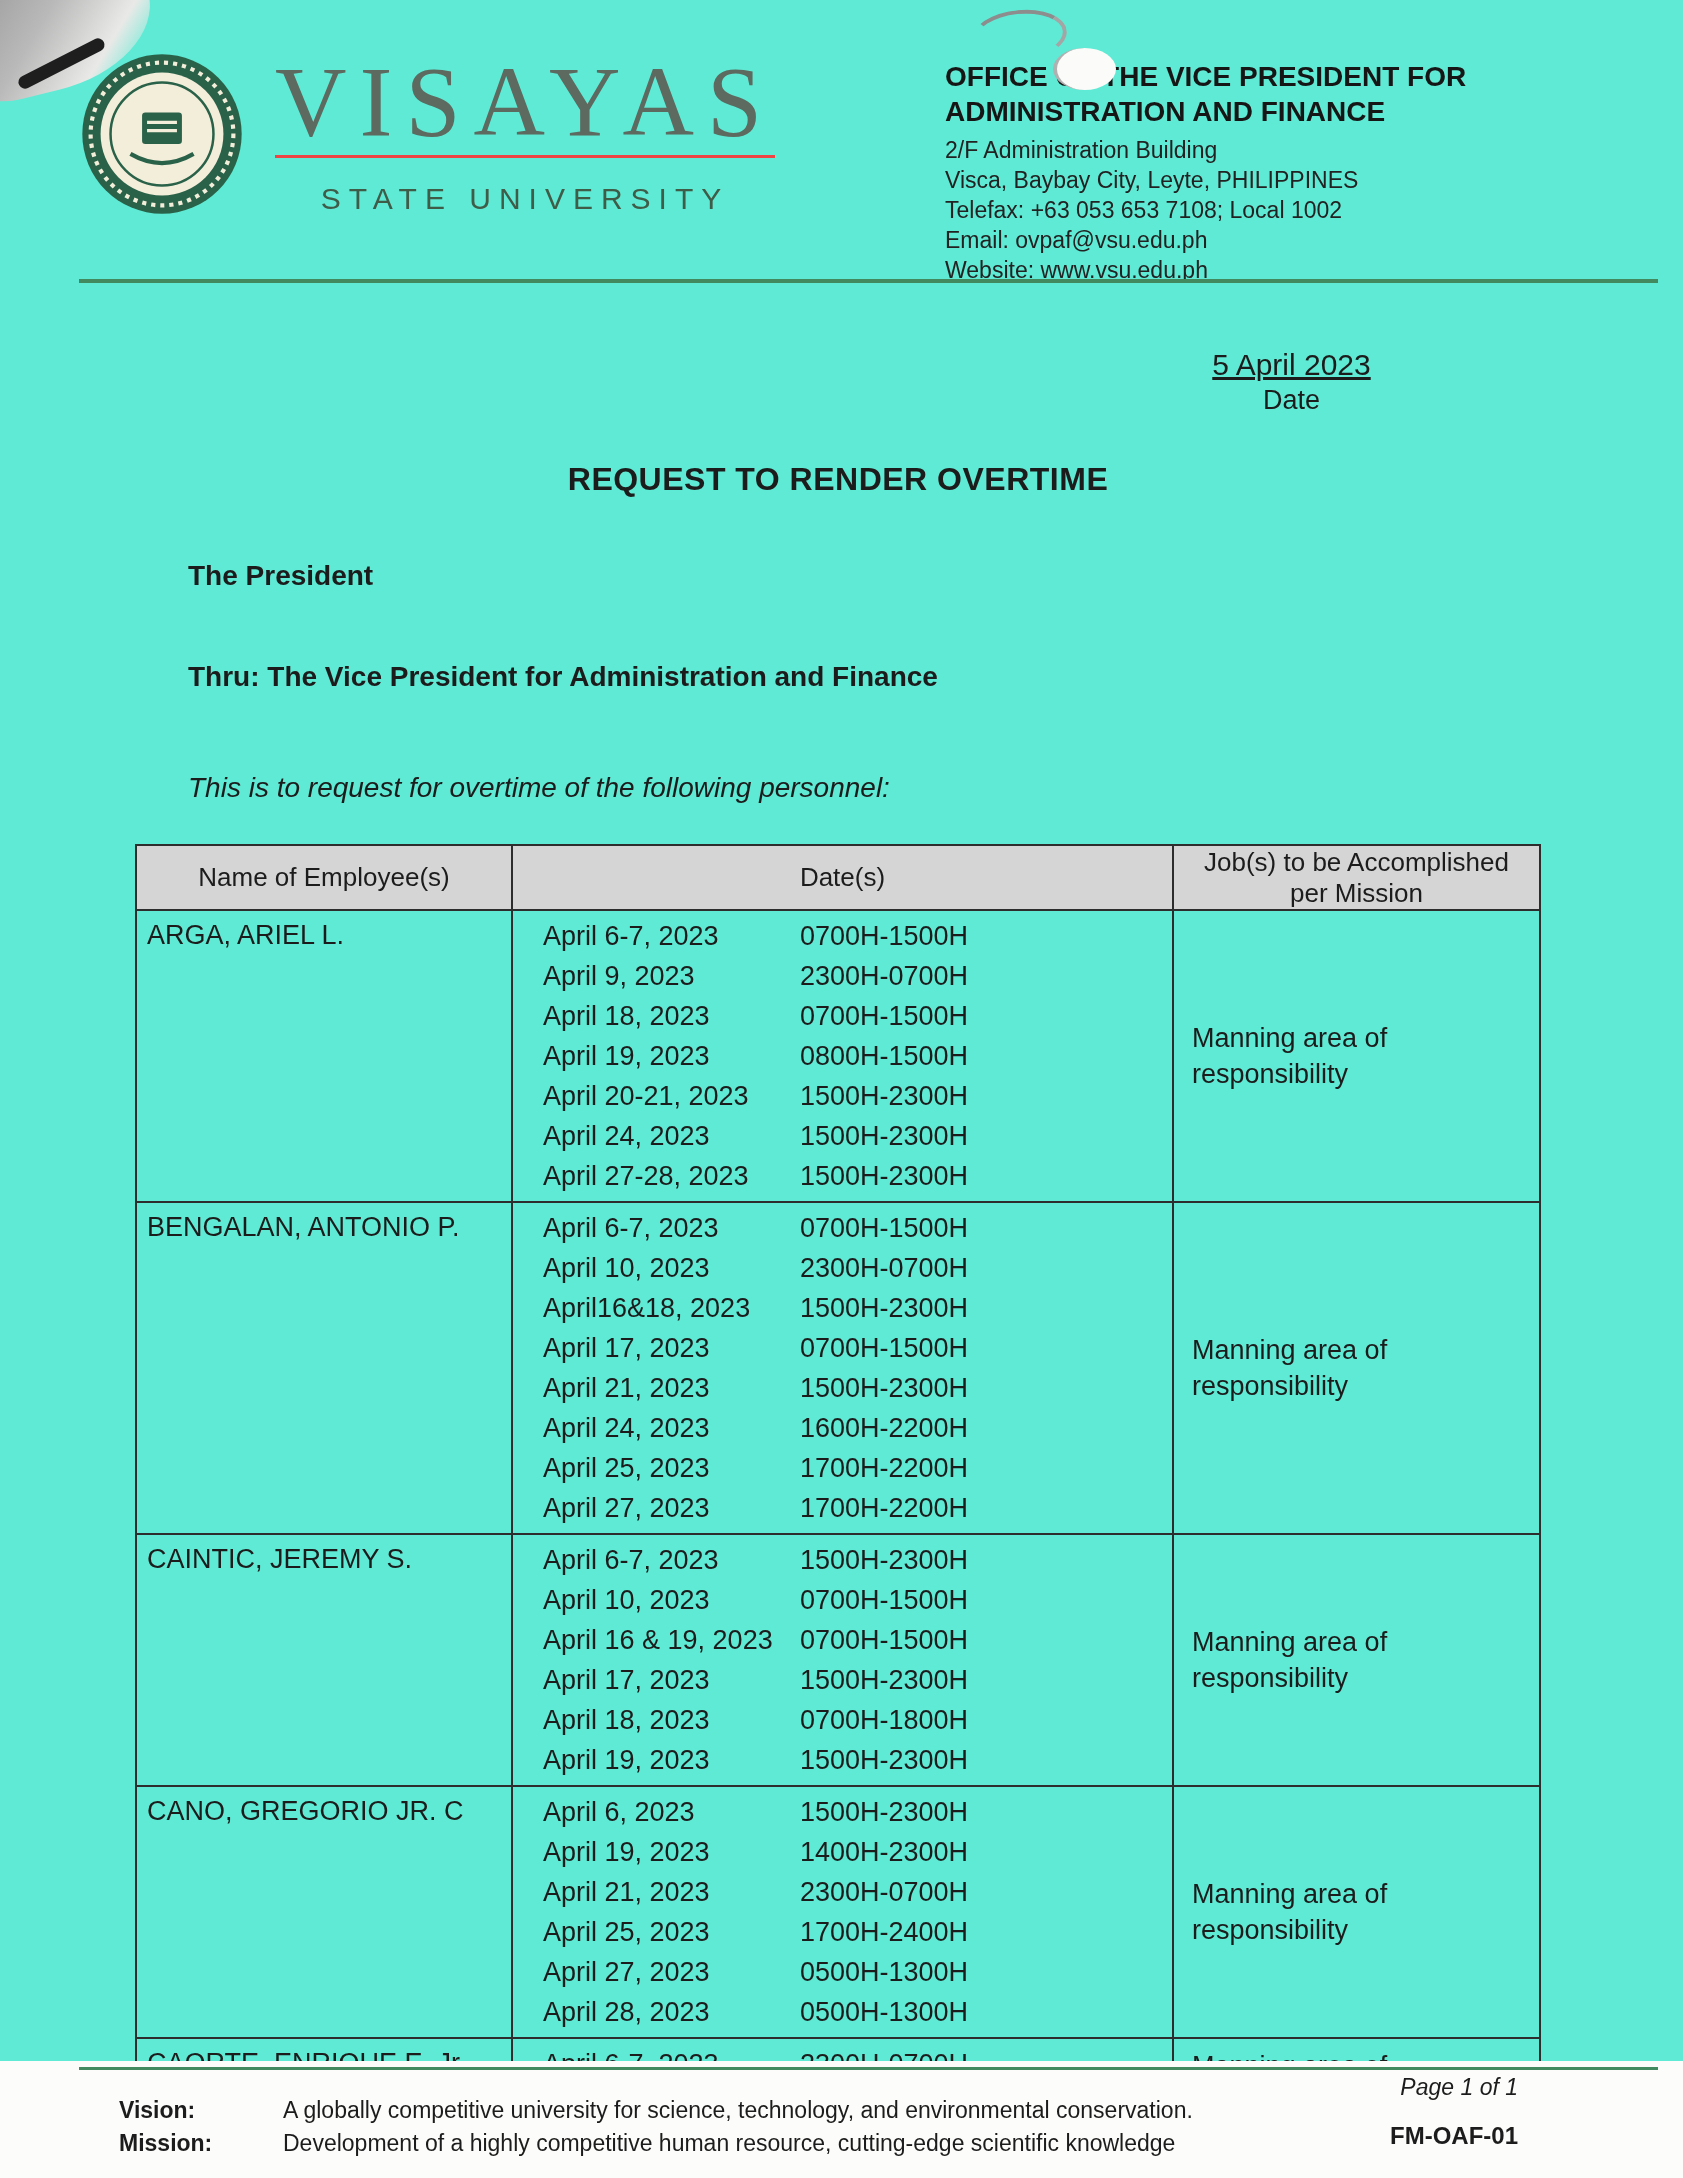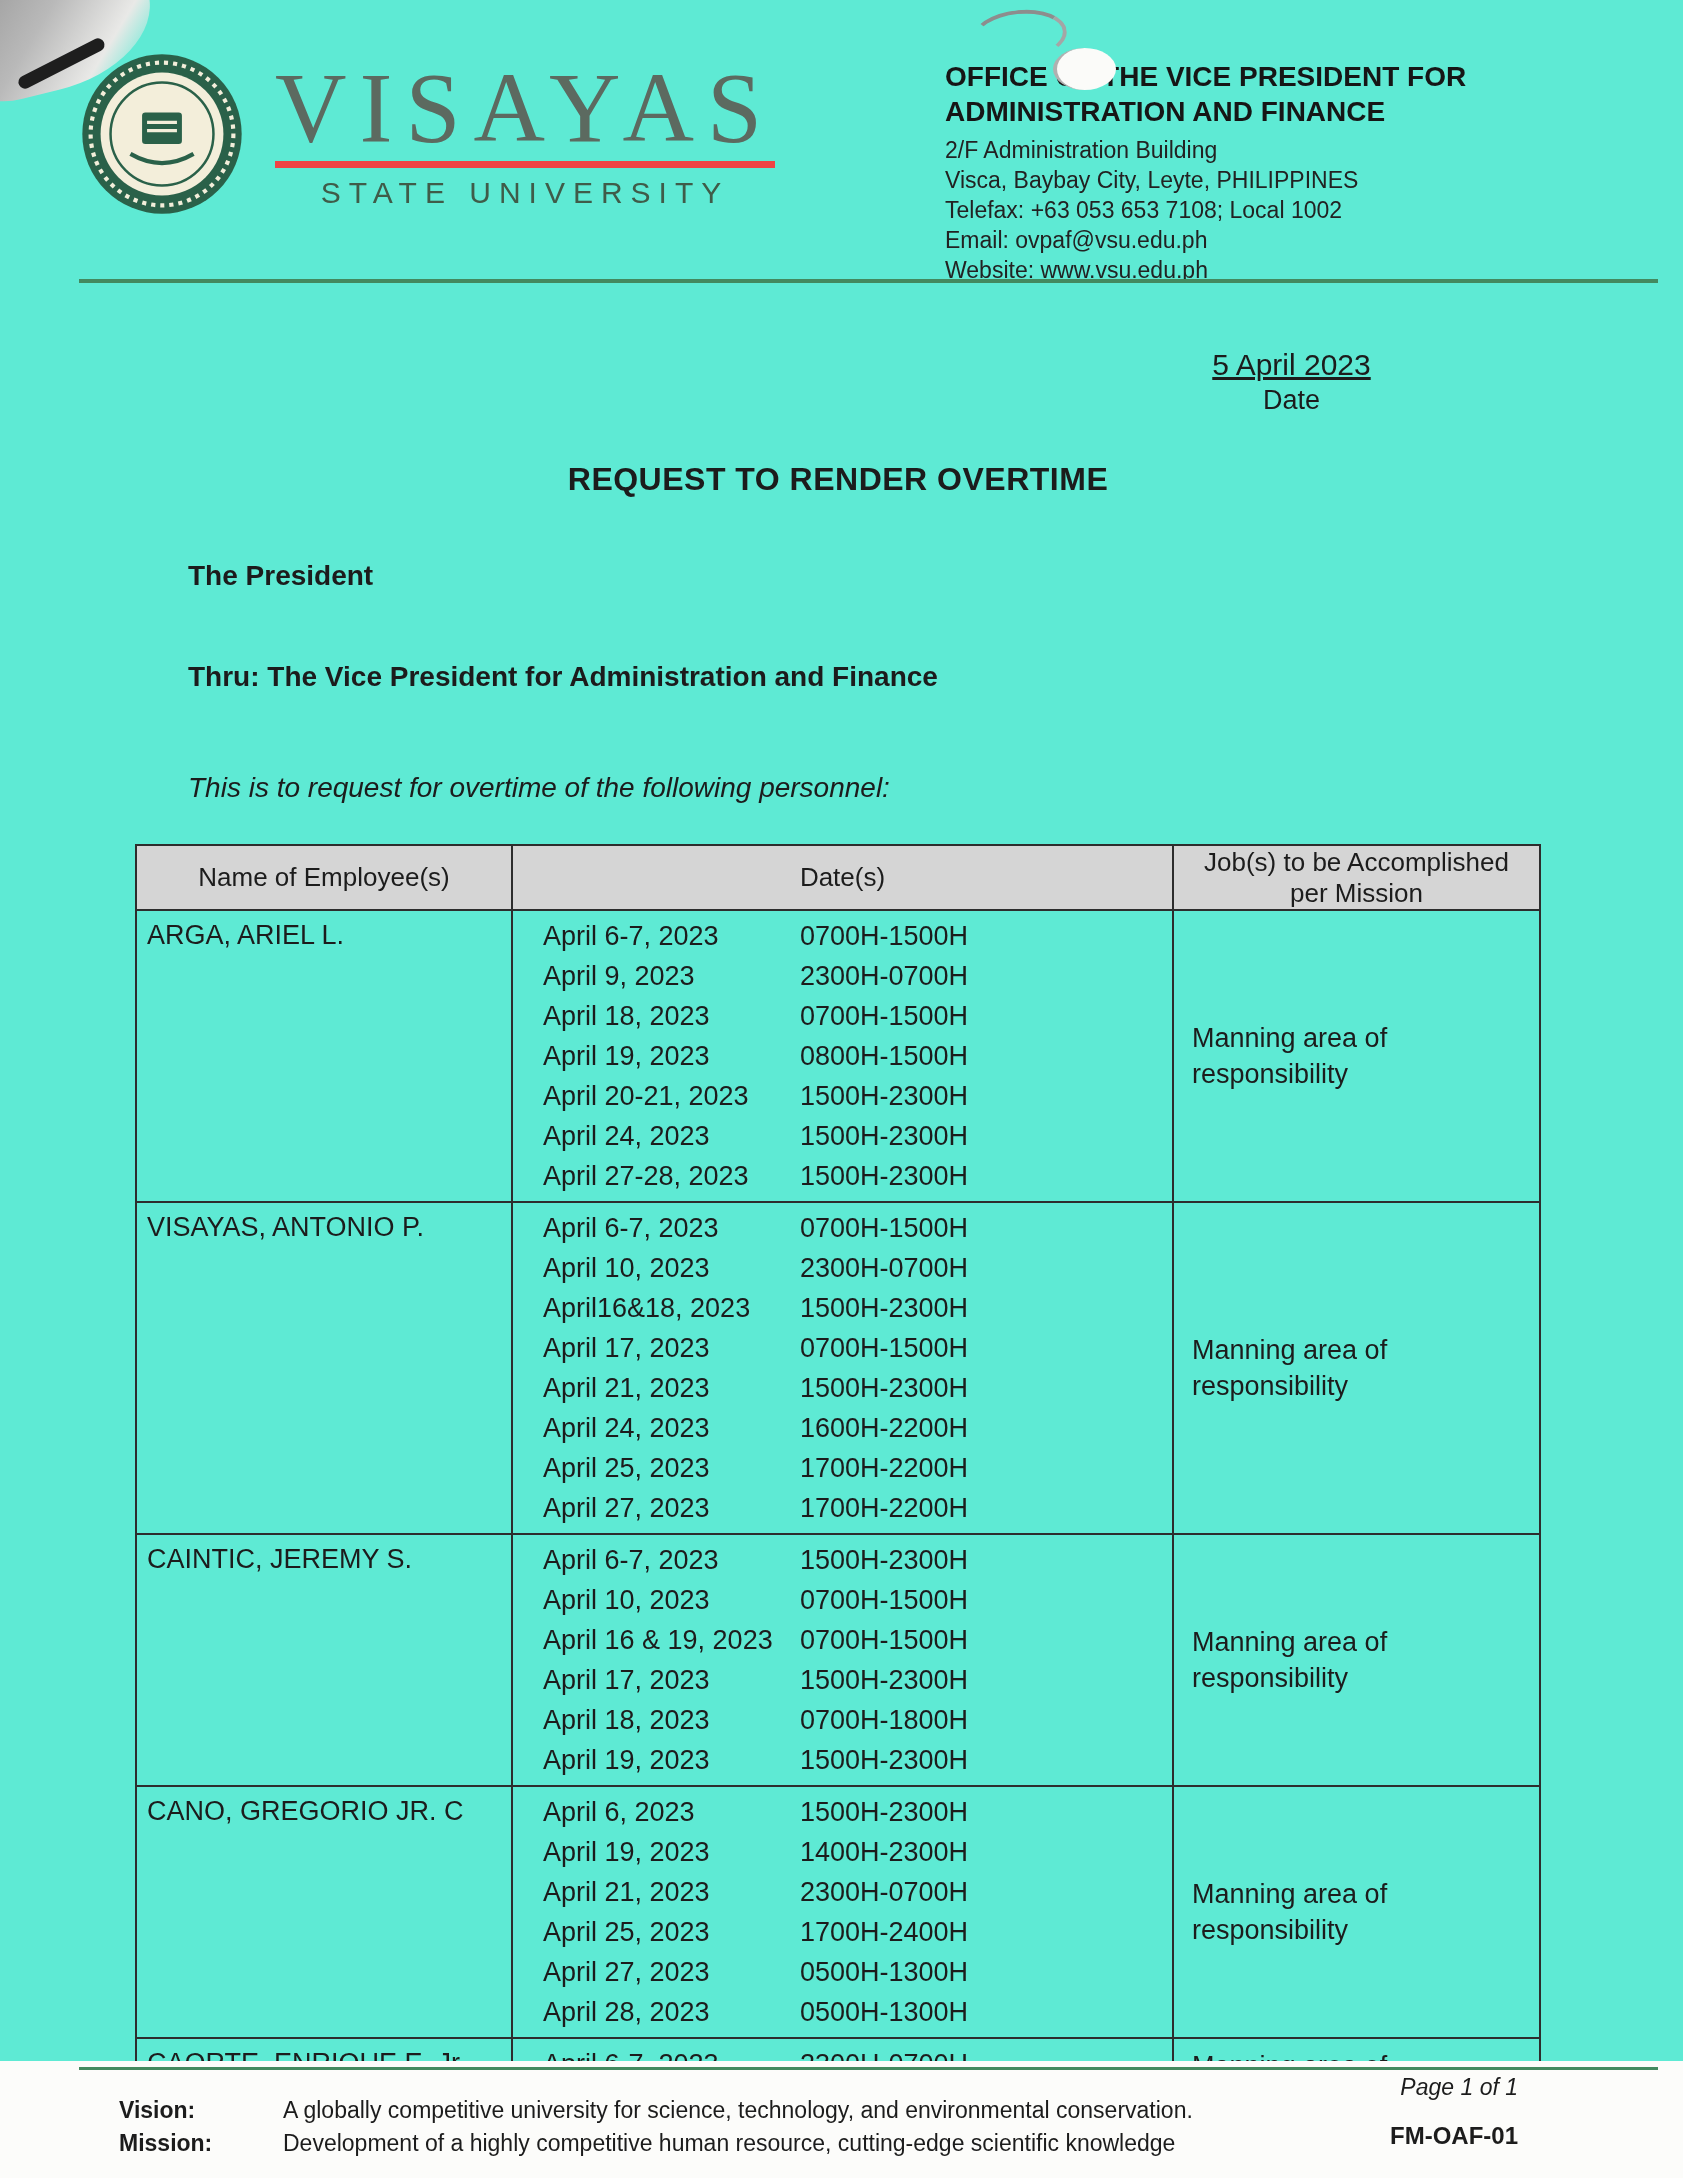--- a/index.html
+++ b/index.html
@@ -55,22 +55,22 @@
   .seal { width:166px; height:166px; flex:0 0 auto; }
   .wordmark-name {
     font-family:"Liberation Serif", serif;
     font-size:99px; line-height:1;
     letter-spacing:13px;
     color:#5c6a60;
   }
   .wordmark-sub {
     font-size:30px; letter-spacing:8px;
     color:#3f5c49;
-    border-top:7px solid #ef4444;
-    margin-top:4px; padding-top:8px;
+    border-top:3px solid #ef4444;
+    margin-top:4px; padding-top:24px;
     text-align:center;
   }
 
   .office { position:absolute; left:945px; top:59px; width:634px; }
   .office-title { font-size:28px; font-weight:bold; line-height:35px; color:#161616; }
   .office-lines { margin-top:6px; }
   .office-line { font-size:23px; line-height:30px; color:#222; }
 
   .top-rule {
     position:absolute; left:79px; top:279px;
@@ -224,21 +224,21 @@
               <span class="t">1500H-2300H</span>
             </div>
             <div class="date-line">
               <span class="d">April 27-28, 2023</span>
               <span class="t">1500H-2300H</span>
             </div>
           </td>
           <td class="cell-job">Manning area of responsibility</td>
         </tr>
         <tr>
-          <td class="cell-name">VISAYAS, ANTONIO P.</td>
+          <td class="cell-name">BENGALAN, ANTONIO P.</td>
           <td class="cell-dates">
             <div class="date-line">
               <span class="d">April 6-7, 2023</span>
               <span class="t">0700H-1500H</span>
             </div>
             <div class="date-line">
               <span class="d">April 10, 2023</span>
               <span class="t">2300H-0700H</span>
             </div>
             <div class="date-line">

